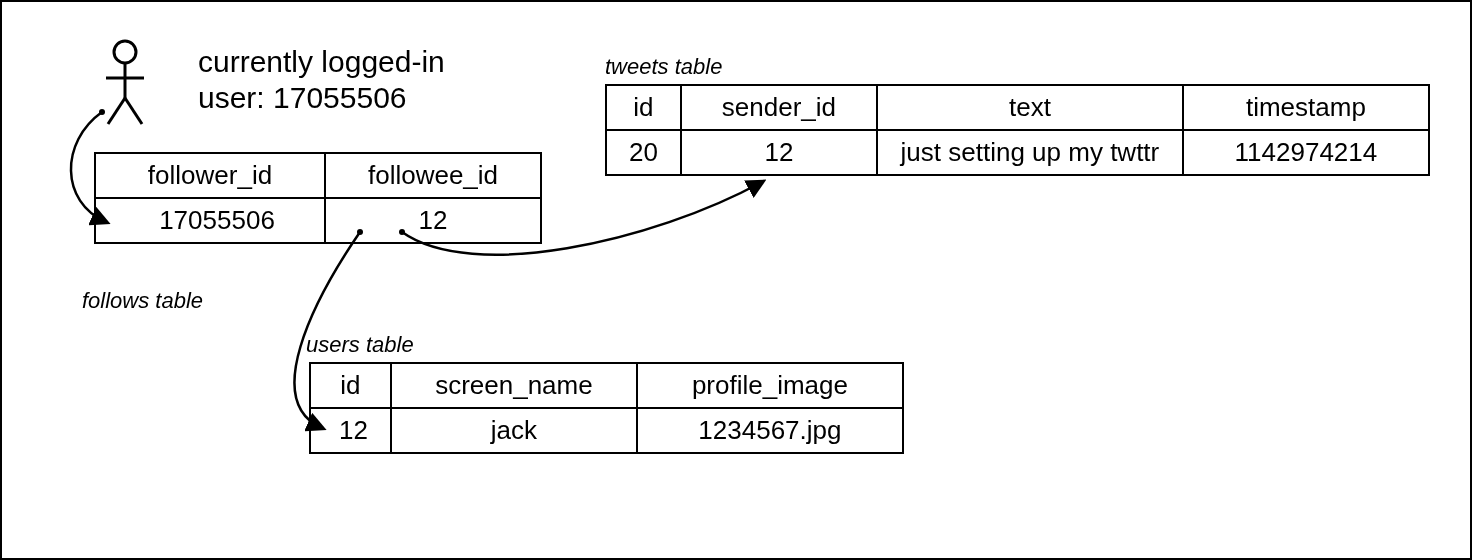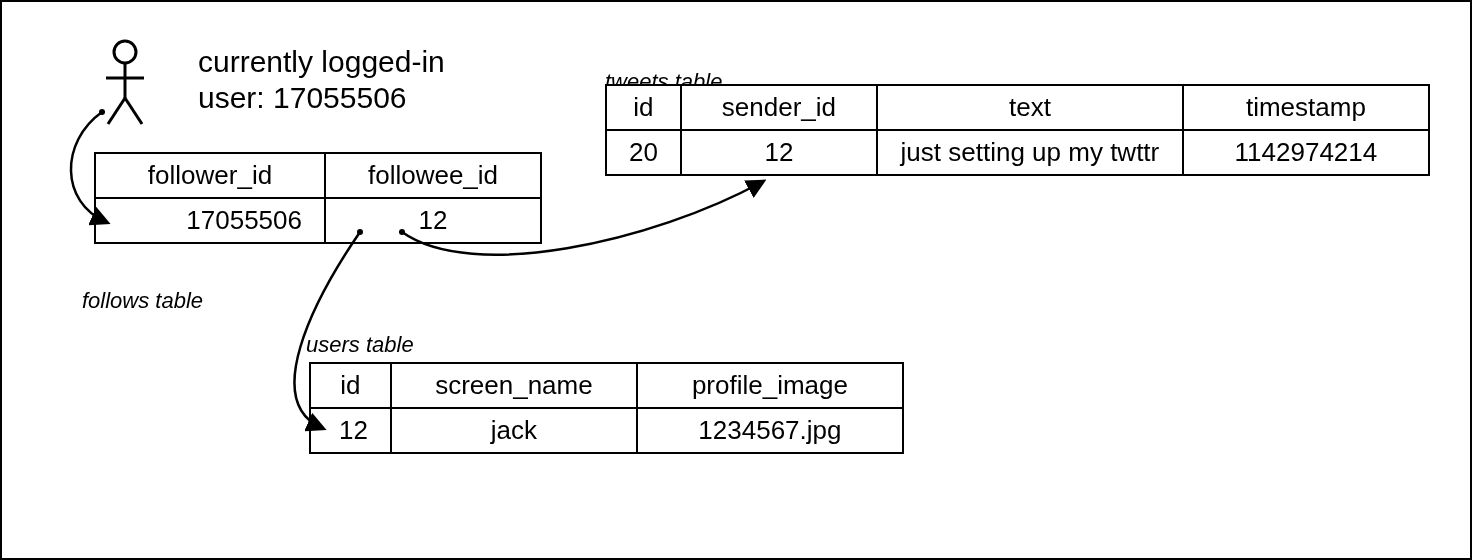--- a/index.html
+++ b/index.html
@@ -65,29 +65,29 @@
   </div>
 
   <div class="abs" style="left:92px; top:150px;">
     <table class="db follows">
       <tbody>
           <tr>
         <th>follower_id</th>
         <th>followee_id</th>
       </tr>
       <tr>
-        <td style="text-align:right; padding-left:36px;">17055506</td>
+        <td style="text-align:center; padding-left:36px;">17055506</td>
         <td>12</td>
       </tr>
     </tbody>
       </table>
   </div>
   <div class="abs caption" style="left:80px; top:256px;margin-top:30px;">follows table</div>
 
-  <div class="abs caption" style="left:603px; top:52px;margin-top:15px;">tweets table</div>
+  <div class="abs caption" style="left:603px; top:52px;">tweets table</div>
   <div class="abs" style="left:603px; top:82px;">
     <table class="db tweets">
       <tbody>
           <tr>
         <th>id</th>
         <th style="min-width:150px;">sender_id</th>
         <th class="text-cell">text</th>
         <th style="min-width:200px;">timestamp</th>
       </tr>
       <tr>

